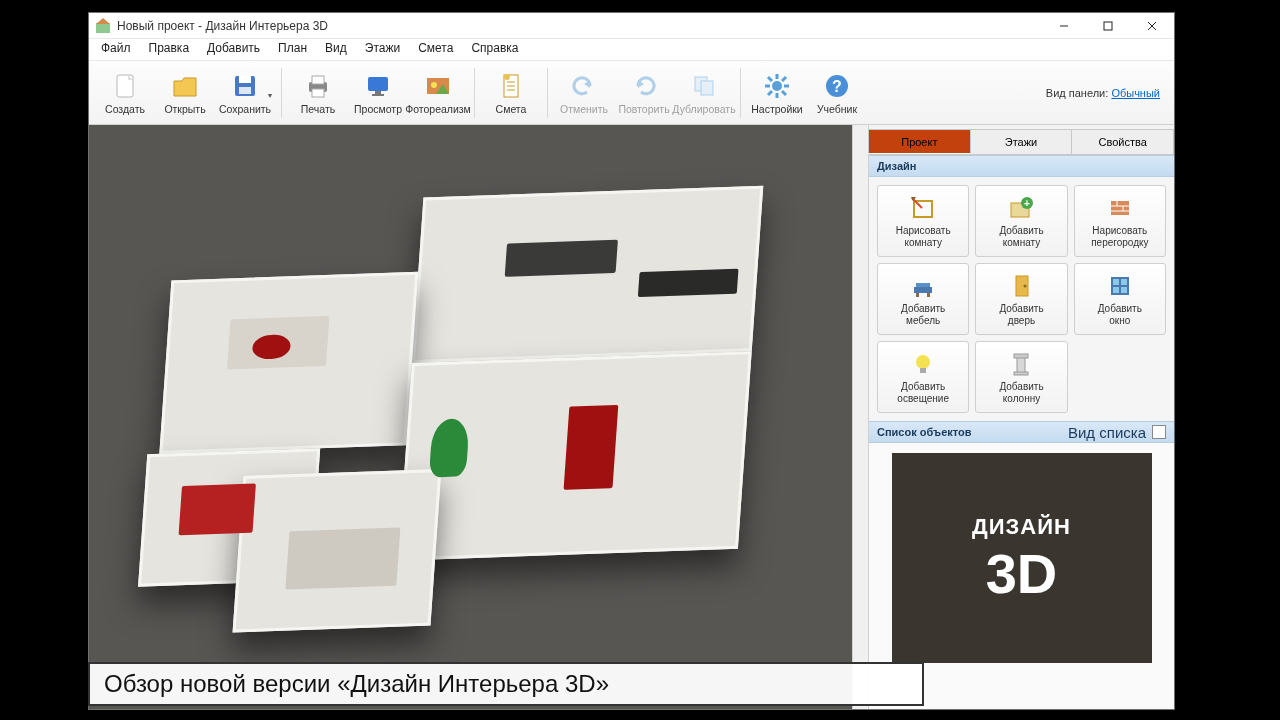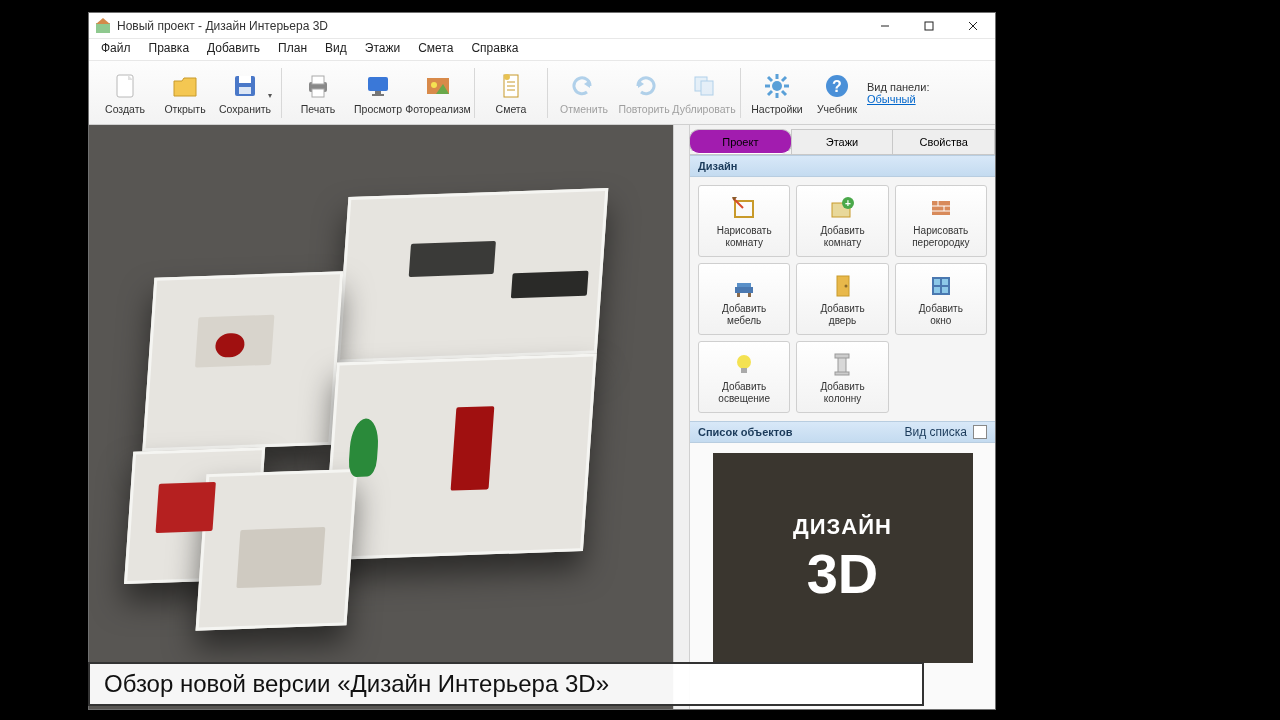--- a/index.html
+++ b/index.html
@@ -1,18 +1,18 @@
 <!DOCTYPE html>
 <html><head>
 <meta charset="utf-8">
 <style>
 * { margin:0; padding:0; box-sizing:border-box; font-family:'Segoe UI',Tahoma,sans-serif; }
 body { width:1280px; height:720px; background:#000; overflow:hidden; }
 .letterbox { width:1280px; height:720px; background:#000; display:flex; flex-direction:column; }
-.app-window { position:absolute; left:88px; top:12px; width:908px; height:698px; background:#fff; border:1px solid #707070; display:flex; flex-direction:column; font-size:11px; }
+.app-window { position:absolute; left:88px; top:12px; width:1087px; height:698px; background:#fff; border:1px solid #707070; display:flex; flex-direction:column; font-size:11px; }
 
 
 .titlebar { height:26px; display:flex; align-items:center; padding:0 0 0 6px; border-bottom:1px solid #e8e8e8; }
 .title-icon { width:16px; height:16px; margin-right:6px; }
 .title-text { flex:1; color:#333; font-size:12px; }
 .win-controls { display:flex; }
 .win-btn { width:44px; height:26px; display:flex; align-items:center; justify-content:center; cursor:pointer; }
 
 
 .menubar { height:22px; display:flex; align-items:flex-start; padding:0 4px; gap:2px; border-bottom:1px solid #e8e8e8; }
@@ -43,23 +43,23 @@
 .room4 { left:-2%; top:60%; width:28%; height:32%; }
 .room5 { left:14%; top:66%; width:32%; height:38%; }
 .furn { position:absolute; border-radius:2px; }
 
 .vscroll { width:16px; background:#f0f0f0; border-left:1px solid #d0d0d0; }
 
 
 .side { width:306px; display:flex; flex-direction:column; border-left:1px solid #d0d0d0; background:#fafafa; }
 .tabs { display:flex; height:30px; border-bottom:1px solid #c8c8c8; background:#f3f3f3; }
 .tab { flex:1; display:flex; align-items:center; justify-content:center; font-size:11px; border:1px solid #c8c8c8; border-bottom:none; margin-top:4px; margin-left:-1px; background:#eee; cursor:pointer; }
-.tab.active { background:#a21caf; border-bottom:1px solid #fff; position:relative; z-index:1;border-radius:10px; }
+.tab.active { background:#c2410c; border-bottom:1px solid #fff; position:relative; z-index:1; }
 .section-head { height:22px; background:linear-gradient(#d8e8f8,#c4dbf0); padding:0 8px; display:flex; align-items:center; font-weight:bold; color:#1a3a5a; border-top:1px solid #b8cde0; border-bottom:1px solid #b8cde0; font-size:11px; }
-.section-head .head-right { margin-left:auto; font-weight:normal; font-size:12px; display:flex; align-items:center; gap:6px; }
+.section-head .head-right { margin-left:auto; font-weight:normal; font-size:15px; display:flex; align-items:center; gap:6px; }
 .section-head .head-right .mini-icon { width:14px; height:14px; background:#fff; border:1px solid #888; display:inline-block; }
 .design-grid { display:grid; grid-template-columns:repeat(3,1fr); gap:6px; padding:8px; background:#f5f5f5; }
 .design-btn { height:72px; background:linear-gradient(#fff,#f2f2f2); border:1px solid #cfcfcf; border-radius:3px; display:flex; flex-direction:column; align-items:center; justify-content:center; cursor:pointer; gap:3px; }
 .design-btn .dicon { width:28px; height:28px; display:flex; align-items:center; justify-content:center; }
 .design-btn .dlabel { font-size:10px; text-align:center; line-height:1.15; color:#333; white-space:pre-line; }
 .promo { padding:10px; display:flex; align-items:center; justify-content:center; }
 .promo-box { width:260px; height:210px; background:#3a362f; color:#fff; display:flex; flex-direction:column; align-items:center; justify-content:center; font-weight:bold; text-align:center; }
 .promo-box .l1 { font-size:22px; letter-spacing:1px; }
 .promo-box .l2 { font-size:22px; letter-spacing:1px; }
 .promo-box .l3 { font-size:56px; font-weight:900; line-height:1; margin-top:6px; }

